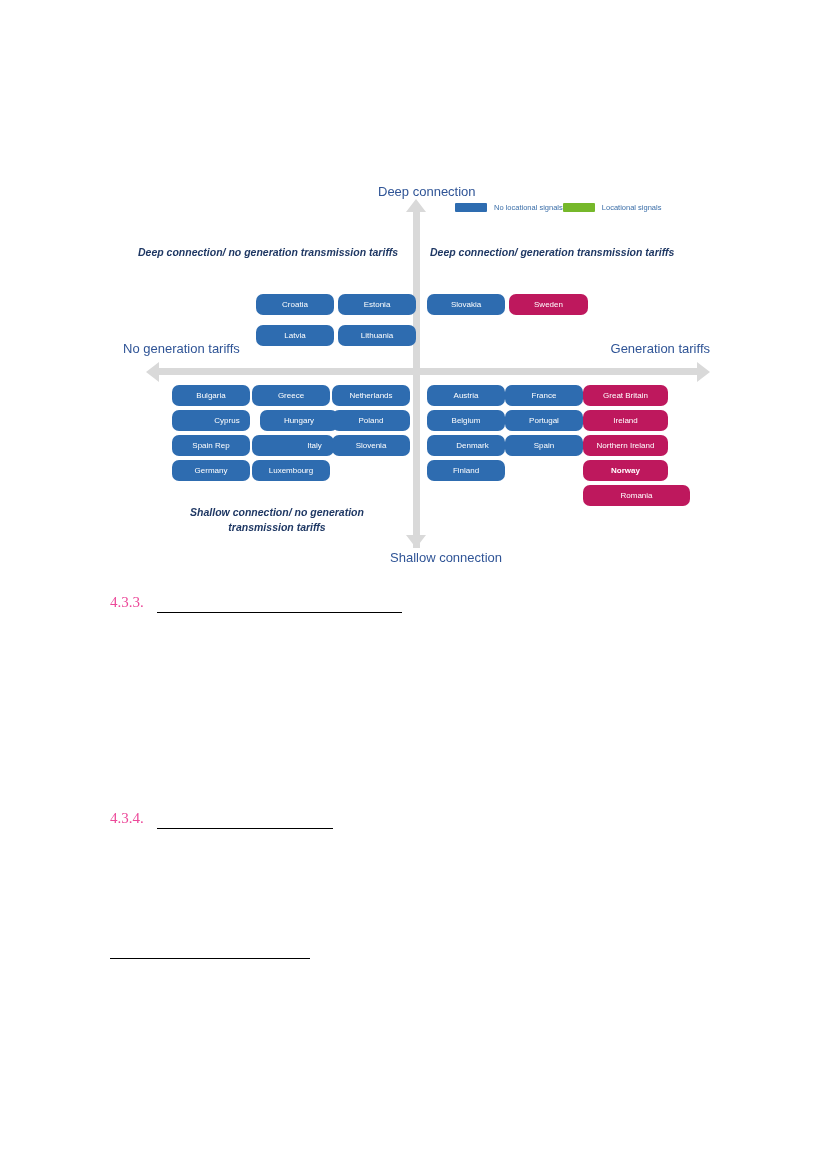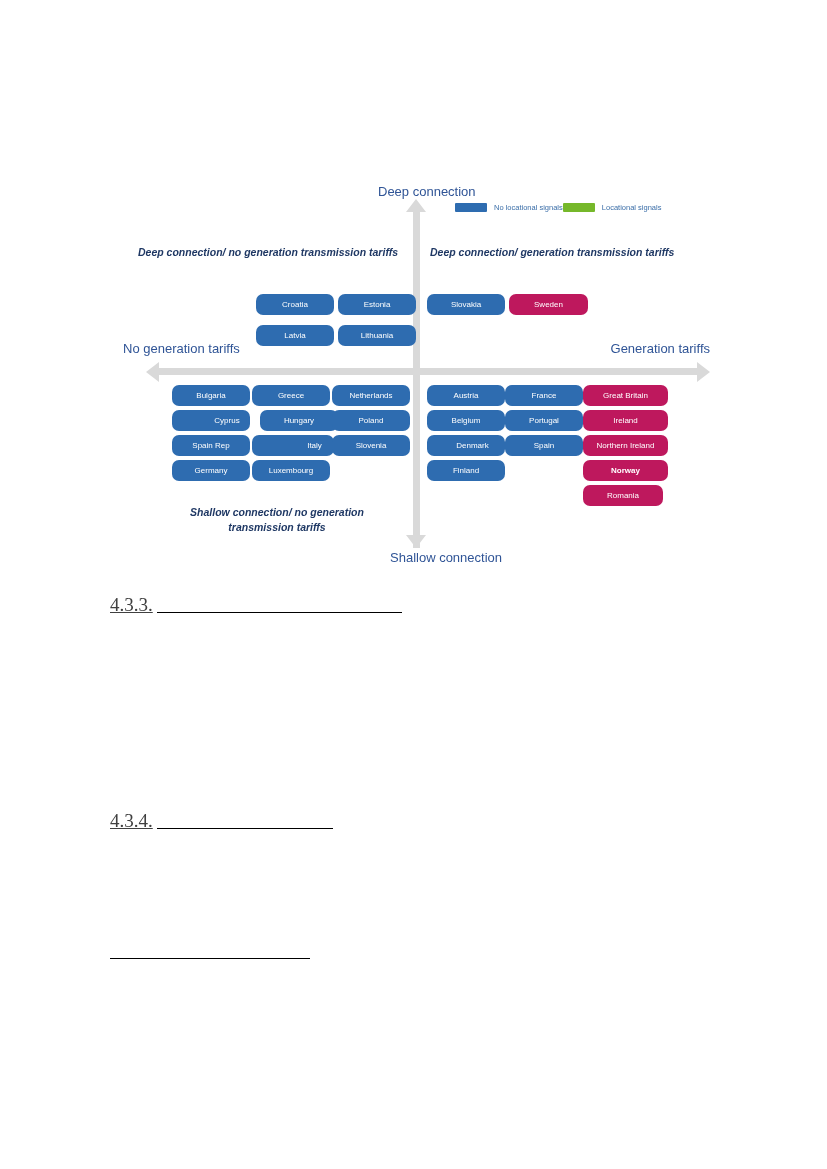--- a/index.html
+++ b/index.html
@@ -145,24 +145,23 @@
     line-height: 1;
     box-sizing: border-box;
   }
   .cbox.blue  { background: #2e6cb0; }
   .cbox.green { background: #be185d; }
 
   
   .doc-heading {
     position: absolute;
     font-family: "Liberation Serif", serif;
-    font-size: 19px;
-    color: #404040;
-    white-space: nowrap;
-    text-decoration: underline;
+    font-size: 15px;
+    color: #ec4899;
+    white-space: nowrap;
   }
   .doc-rule {
     position: absolute;
     background: #000000;
     height: 1px;
   }
   #footnote-separator {
     position: absolute;
     left: 110px;
     top: 958px;
@@ -236,21 +235,21 @@
     <div class="cbox blue" style="left:395px; top:227px; width:78px;">Portugal</div>
     <div class="cbox green" style="left:473px; top:227px; width:85px;">Ireland</div>
 
     <div class="cbox blue" style="left:317px; top:252px; width:78px;padding-left:13px;">Denmark</div>
     <div class="cbox blue" style="left:395px; top:252px; width:78px;">Spain</div>
     <div class="cbox green" style="left:473px; top:252px; width:85px;">Northern Ireland</div>
 
     <div class="cbox blue" style="left:317px; top:277px; width:78px;">Finland</div>
     <div class="cbox green" style="left:473px; top:277px; width:85px;font-weight:bold;">Norway</div>
 
-    <div class="cbox green" style="left:473px; top:302px; width:80px;">Romania</div>
+    <div class="cbox green" style="left:473px; top:302px; width:107px;">Romania</div>
   </div>
 
   <div class="doc-heading" style="left:110px; top:594px;">4.3.3.</div>
   <div class="doc-rule" id="heading-rule-1" style="left:157px; top:612px; width:245px;"></div>
 
   <div class="doc-heading" style="left:110px; top:810px;">4.3.4.</div>
   <div class="doc-rule" id="heading-rule-2" style="left:157px; top:828px; width:176px;"></div>
 
   <div id="footnote-separator"></div>
 

